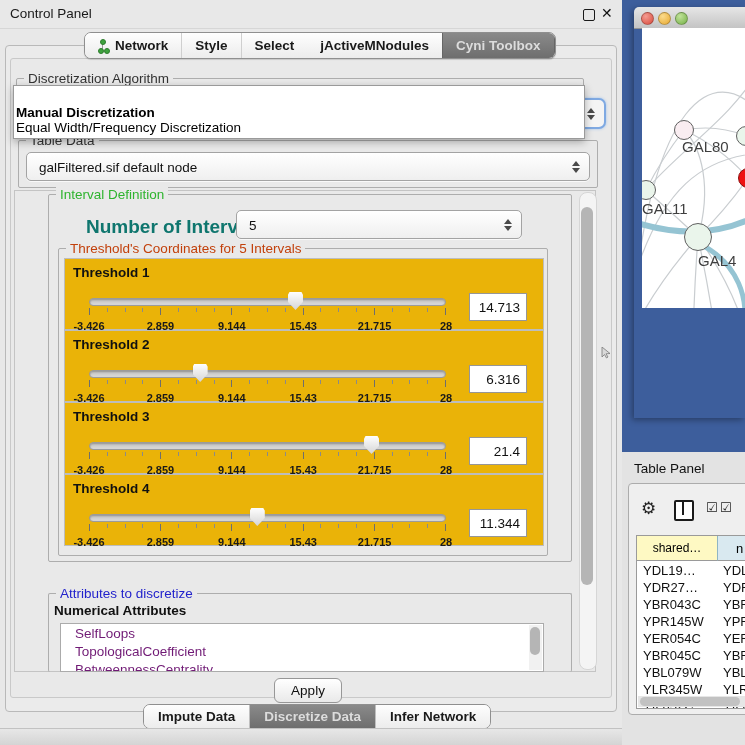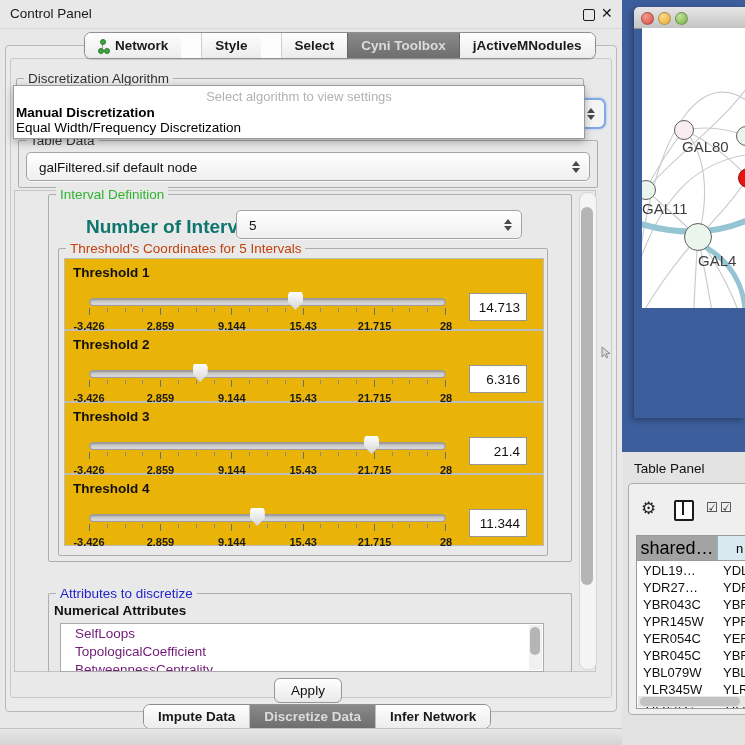--- a/index.html
+++ b/index.html
@@ -10,21 +10,21 @@
   
   .titlebar{left:0;top:0;width:622px;height:28px;background:#E8E8E8;border-bottom:1px solid #D6D6D6;}
   .titlebar .t{position:absolute;left:10px;top:6px;font-size:13.5px;color:#1A1A1A;}
   .float-ic{position:absolute;left:583px;top:9px;width:10px;height:10px;border:1.6px solid #1A1A1A;border-radius:2px;}
   .close-ic{position:absolute;left:601px;top:5px;font-size:14px;font-weight:bold;color:#111;}
   .outer{left:5px;top:45px;width:610px;height:665px;border:1px solid #B9B9B9;border-radius:4px;background:#EBEBEB;}
   .inner{left:10px;top:58px;width:600px;height:638px;border:1px solid #C9C9C9;border-radius:3px;background:#E9E9E9;}
   
   .tabrow{left:84px;top:32px;height:25px;display:flex;border:1px solid #8F8F8F;border-radius:7px;overflow:hidden;background:#FDFDFD;box-shadow:0 1px 1px rgba(0,0,0,.15);}
   .tab{display:flex;align-items:center;justify-content:center;font-size:13.5px;font-weight:bold;color:#1A1A1A;padding:0 13px;background:linear-gradient(#FEFEFE,#ECECEC);}
-  .tab.sep{border-left:1px solid #CFCFCF;margin-left:20px;}
+  .tab.sep{border-left:1px solid #CFCFCF;}
   .tab.sel{background:linear-gradient(#8A8A8A,#6E6E6E);color:#DCDCDC;border-left:1px solid #666;border-right:1px solid #666;}
   .net-ic{width:11px;height:14px;position:relative;margin-right:6px;}
   .net-ic i{position:absolute;width:4px;height:4px;border-radius:50%;background:#3FA33F;border:1px solid #2E7D2E;}
   .net-ic em{position:absolute;left:4px;top:3px;width:1px;height:8px;background:#9A9A9A;}
   .btabrow{top:704px;height:23px;display:flex;border:1px solid #8F8F8F;border-radius:7px;overflow:hidden;background:#FDFDFD;left:143px;}
   .btab{display:flex;align-items:center;justify-content:center;font-size:13.5px;font-weight:bold;color:#1A1A1A;padding:0 14px;background:linear-gradient(#FEFEFE,#ECECEC);}
   .btab.sep{border-left:1px solid #BFBFBF;}
   .btab.sel{background:linear-gradient(#8A8A8A,#6E6E6E);color:#DCDCDC;}
   .footer{left:0;top:728px;width:622px;height:17px;background:linear-gradient(#E7E7E7,#D3D3D3);border-top:1px solid #C2C2C2;}
   
@@ -75,21 +75,21 @@
   .nlabel{position:absolute;font-size:15px;color:#3F3F3F;white-space:nowrap;}
   
   .tp-bg{left:622px;top:452px;width:123px;height:293px;background:#E3E3E3;}
   .tp-title{left:634px;top:461px;font-size:13.5px;color:#111;}
   .tp-body{left:628px;top:483px;width:117px;height:230px;background:#EFEFEF;border:1px solid #ACACAC;border-radius:4px 0 0 4px;}
   .gear{left:641px;top:498px;font-size:17px;color:#222;}
   .split-ic{left:674px;top:500px;width:16px;height:17px;border:2px solid #1A1A1A;border-radius:2px;background:#FFF;}
   .split-ic i{position:absolute;left:6px;top:0;width:2px;height:13px;background:#1A1A1A;}
   .cb{font-size:13px;color:#222;top:500px;}
   .table{left:636px;top:535px;width:109px;height:172px;background:#FFF;border:1px solid #9A9A9A;overflow:hidden;}
-  .th1{position:absolute;left:0;top:0;width:80px;height:24px;background:#a3a3a3;border-right:1px solid #8FB5C4;border-bottom:1px solid #9A9A9A;display:flex;align-items:center;justify-content:center;font-size:18px;}
+  .th1{position:absolute;left:0;top:0;width:80px;height:24px;background:#fef9c3;border-right:1px solid #8FB5C4;border-bottom:1px solid #9A9A9A;display:flex;align-items:center;justify-content:center;font-size:12px;}
   .th2{position:absolute;left:81px;top:0;width:40px;height:24px;background:#D9E9F0;border-bottom:1px solid #9A9A9A;display:flex;align-items:center;justify-content:flex-start;padding-left:18px;font-size:13px;}
   .trow{position:absolute;left:0;width:130px;height:17px;font-size:13px;color:#111;}
   .trow .c1{position:absolute;left:6px;top:1px;white-space:nowrap;}
   .trow .c2{position:absolute;left:86px;top:1px;white-space:nowrap;}
   .hsb{position:absolute;left:1px;top:160px;width:107px;height:11px;background:#E6E6E6;}
   .hsb i{position:absolute;left:2px;top:1px;width:100px;height:9px;border-radius:5px;background:#C2C2C2;}
   .cursor{left:601px;top:347px;width:10px;height:12px;z-index:40;}
 </style>
 </head>
 <body>
@@ -112,39 +112,38 @@
         <i style="left:6px;top:9px;"></i>
       </span>
     <span>Network</span>
   </div>
   <div class="tab sep">
       <span>Style</span>
     </div>
   <div class="tab sep">
       <span>Select</span>
     </div>
+  <div class="tab">
+      <span>jActiveMNodules</span>
+    </div>
   <div class="tab sel">
       <span>Cyni Toolbox</span>
-    </div>
-  <div class="tab">
-      <span>jActiveMNodules</span>
     </div>
 </div>
 
 <div class="abs grp" style="left:16px;top:78px;width:566px;height:57px;"></div>
 <div class="grp-label" style="left:24px;top:71px;color:#333;">Discretization Algorithm</div>
 <div class="abs focus-frag">
   <span class="stepper">
       <i class="tri-up"></i>
       <i class="tri-down"></i>
     </span>
 </div>
 
 <div class="abs popup">
-  <div class="hint">Select algorithm to view settings</div>
   <div class="opt1">Manual Discretization</div>
   <div class="opt2">Equal Width/Frequency Discretization</div>
 </div>
 
 <div class="abs grp" style="left:18px;top:140px;width:578px;height:46px;"></div>
 <div class="grp-label" style="left:26px;top:133px;color:#333;z-index:5;text-align:right;">Table Data</div>
 <div class="abs combo" style="left:26px;top:152px;width:562px;height:27px;">
   <span class="val">galFiltered.sif default node</span>
   <span class="stepper">
       <i class="tri-up"></i>

